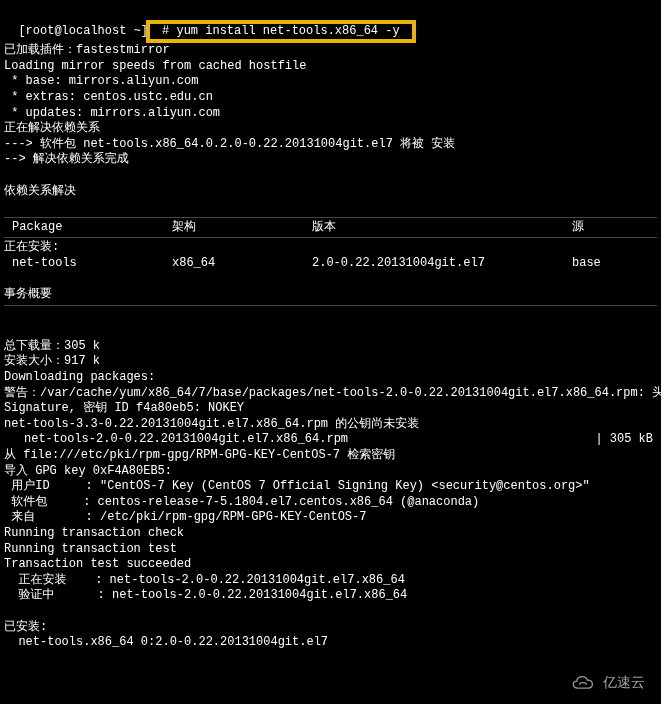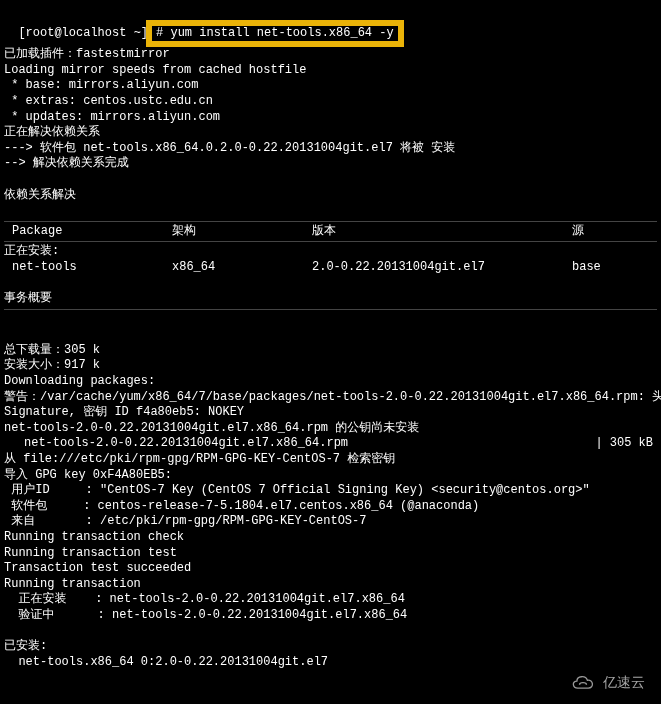--- a/index.html
+++ b/index.html
@@ -10,22 +10,22 @@
     line-height: 1.3;
     margin: 0;
     padding: 4px;
     width: 661px;
     box-sizing: border-box;
   }
   .line { white-space: pre; }
   .prompt { display: inline; }
   .highlight-box {
     display: inline-block;
-    border: 6px solid #eab308;
-    padding: 0 4px;
+    border: 4px solid #eab308;
+    padding: 0 12px;
     margin-left: -2px;
   }
   .hr {
     border-top: 1px solid #444;
     margin: 2px 0;
     height: 0;
   }
   .table-header, .table-row {
     display: flex;
     white-space: pre;
@@ -92,38 +92,37 @@
 <div class="hr"></div>
 
 <div id="post-table">
     <div class="line">&nbsp;</div>
     <div class="line">&nbsp;</div>
     <div class="line">总下载量：305 k</div>
     <div class="line">安装大小：917 k</div>
     <div class="line">Downloading packages:</div>
     <div class="line">警告：/var/cache/yum/x86_64/7/base/packages/net-tools-2.0-0.22.20131004git.el7.x86_64.rpm: 头V</div>
     <div class="line">Signature, 密钥 ID f4a80eb5: NOKEY</div>
-    <div class="line">net-tools-2.0-0.22.20131004git.el7.x86_64.rpm 的公钥尚未安装</div>
+    <div class="line">net-tools-3.3-0.22.20131004git.el7.x86_64.rpm 的公钥尚未安装</div>
   </div>
 
 <div class="kb-line">
   <span class="kb-left">net-tools-2.0-0.22.20131004git.el7.x86_64.rpm</span>
   <span class="kb-right">| 305 kB</span>
 </div>
 
 <div id="final">
     <div class="line">从 file:///etc/pki/rpm-gpg/RPM-GPG-KEY-CentOS-7 检索密钥</div>
     <div class="line">导入 GPG key 0xF4A80EB5:</div>
     <div class="line"> 用户ID     : "CentOS-7 Key (CentOS 7 Official Signing Key) &lt;security@centos.org&gt;"</div>
     <div class="line"> 软件包     : centos-release-7-5.1804.el7.centos.x86_64 (@anaconda)</div>
     <div class="line"> 来自       : /etc/pki/rpm-gpg/RPM-GPG-KEY-CentOS-7</div>
     <div class="line">Running transaction check</div>
     <div class="line">Running transaction test</div>
     <div class="line">Transaction test succeeded</div>
-    <div class="line">Running transaction</div>
     <div class="line">  正在安装    : net-tools-2.0-0.22.20131004git.el7.x86_64</div>
     <div class="line">  验证中      : net-tools-2.0-0.22.20131004git.el7.x86_64</div>
     <div class="line">&nbsp;</div>
     <div class="line">已安装:</div>
     <div class="line">  net-tools.x86_64 0:2.0-0.22.20131004git.el7</div>
   </div>
 
 <div class="watermark">
   <svg viewBox="0 0 64 48">
       <path fill="none" stroke="#ccc" stroke-width="3" d="M20 38 C8 38 6 22 18 22 C18 10 38 8 42 20 C56 18 58 38 44 38 Z"></path>

